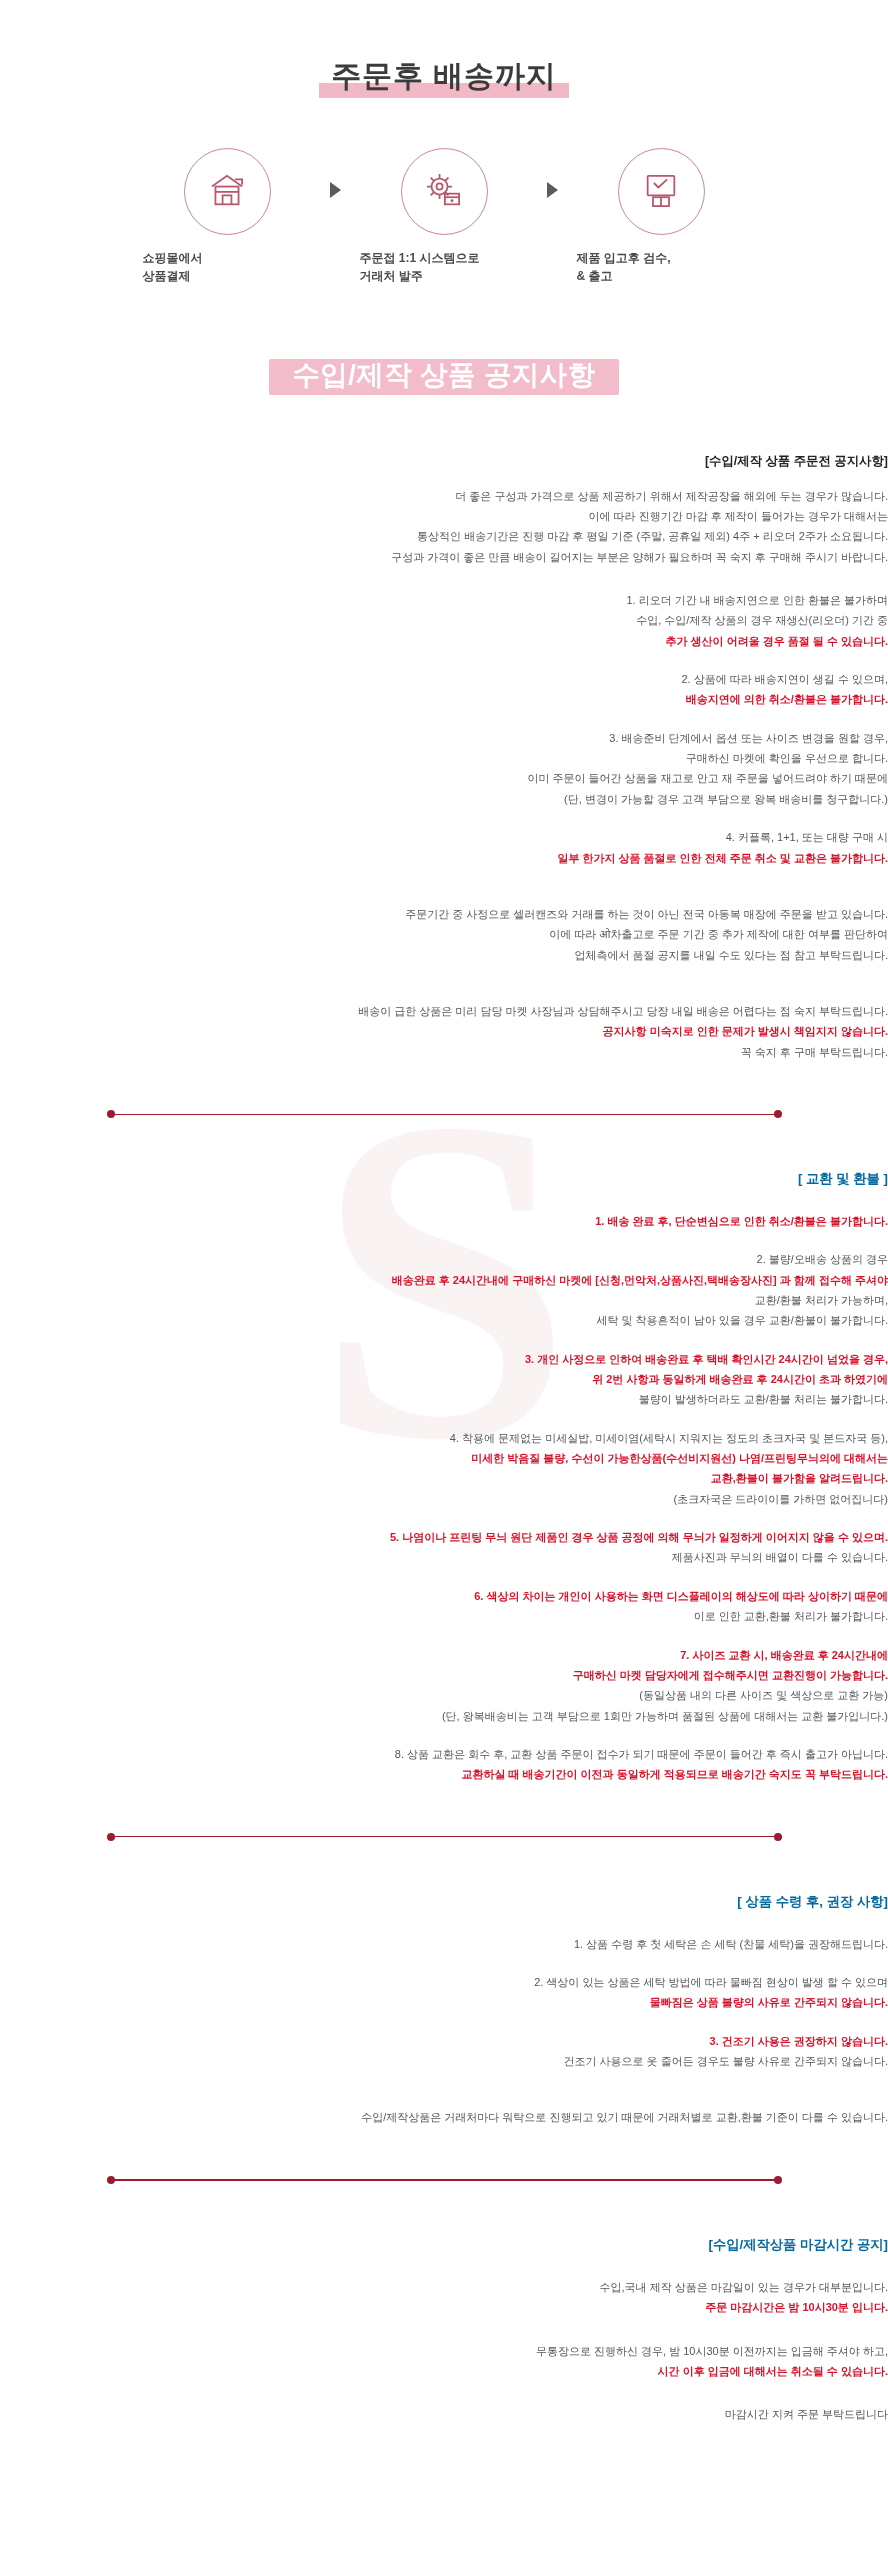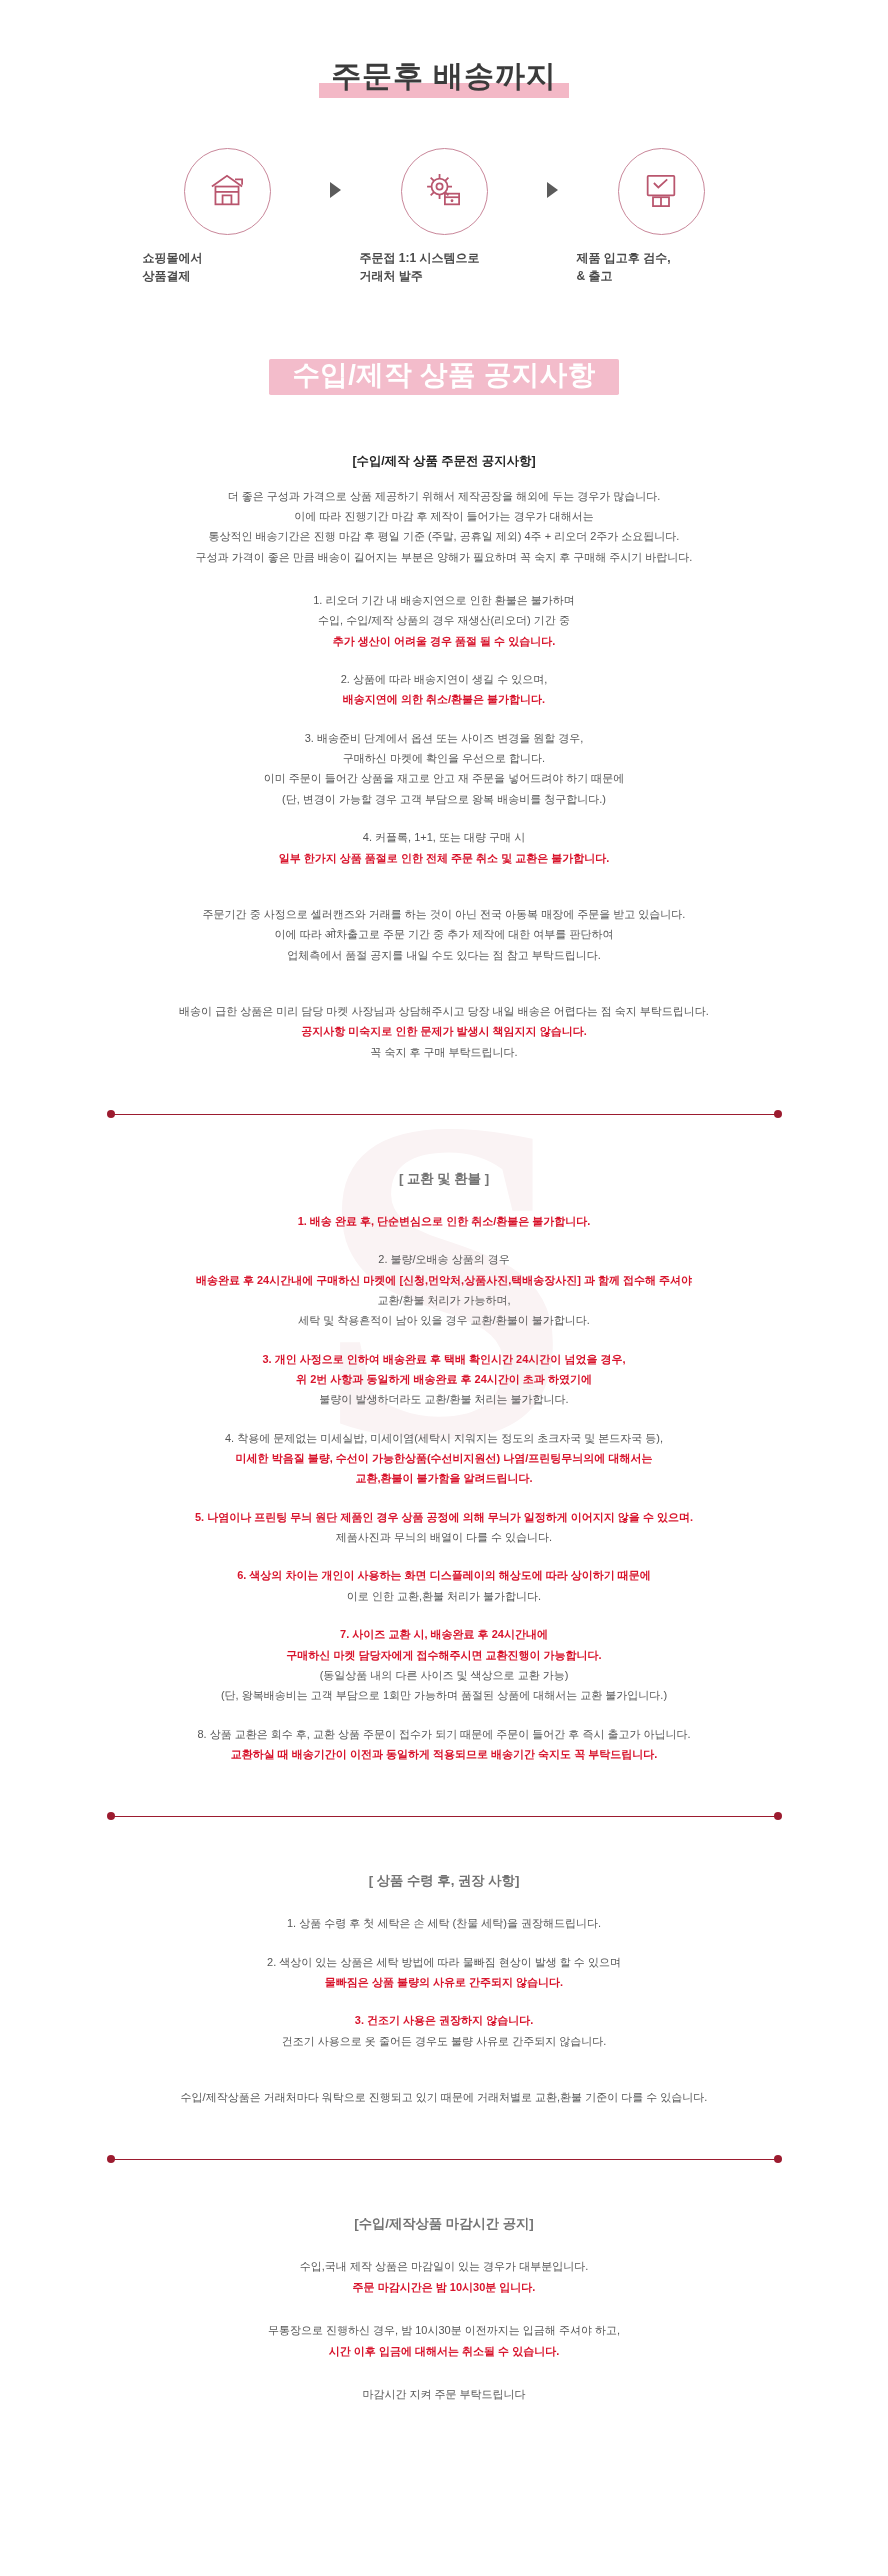--- a/index.html
+++ b/index.html
@@ -130,21 +130,21 @@
     z-index: 0;
     user-select: none;
     font-family: "Liberation Serif", serif;
   }
 
   
   .content {
     position: relative;
     z-index: 2;
     width: 888px;
-    text-align: center;
+    text-align: right;
     font-size: 11px;
     line-height: 1.85;
     color: #555555;
   }
   .blk-title {
     font-size: 12.4px;
     font-weight: bold;
     color: #222222;
     margin-bottom: 12.4px;
   }
@@ -177,21 +177,21 @@
     height: 8px;
     border-radius: 50%;
     background: #9c1b2f;
   }
   .divider .dot.l { left: 0; }
   .divider .dot.r { right: 0; }
 
   .bracket-title {
     font-size: 13.3px;
     font-weight: bold;
-    color: #737373;
+    color: #0369a1;
     margin-bottom: 19.5px;
   }
   .item { margin-bottom: 0; }
   .item-gap { height: 18px; }
 </style>
 </head>
 <body>
 
 <div class="page">
 
@@ -353,20 +353,21 @@
       <div class="para red">3. 개인 사정으로 인하여 배송완료 후 택배 확인시간 24시간이 넘었을 경우,</div>
       <div class="para red">위 2번 사항과 동일하게 배송완료 후 24시간이 초과 하였기에</div>
       <div class="para">불량이 발생하더라도 교환/환불 처리는 불가합니다.</div>
     </div>
     <div class="item-gap"></div>
 
     <div class="item">
       <div class="para">4. 착용에 문제없는 미세실밥, 미세이염(세탁시 지워지는 정도의 초크자국 및 본드자국 등),</div>
       <div class="para red">미세한 박음질 불량, 수선이 가능한상품(수선비지원선) 나염/프린팅무늬의에 대해서는</div>
       <div class="para red">교환,환불이 불가함을 알려드립니다.</div>
+      <div class="para">(초크자국은 드라이이를 가하면 없어집니다)</div>
     </div>
     <div class="item-gap"></div>
 
     <div class="item">
       <div class="para red">5. 나염이나 프린팅 무늬 원단 제품인 경우 상품 공정에 의해 무늬가 일정하게 이어지지 않을 수 있으며.</div>
       <div class="para">제품사진과 무늬의 배열이 다를 수 있습니다.</div>
     </div>
     <div class="item-gap"></div>
 
     <div class="item">

